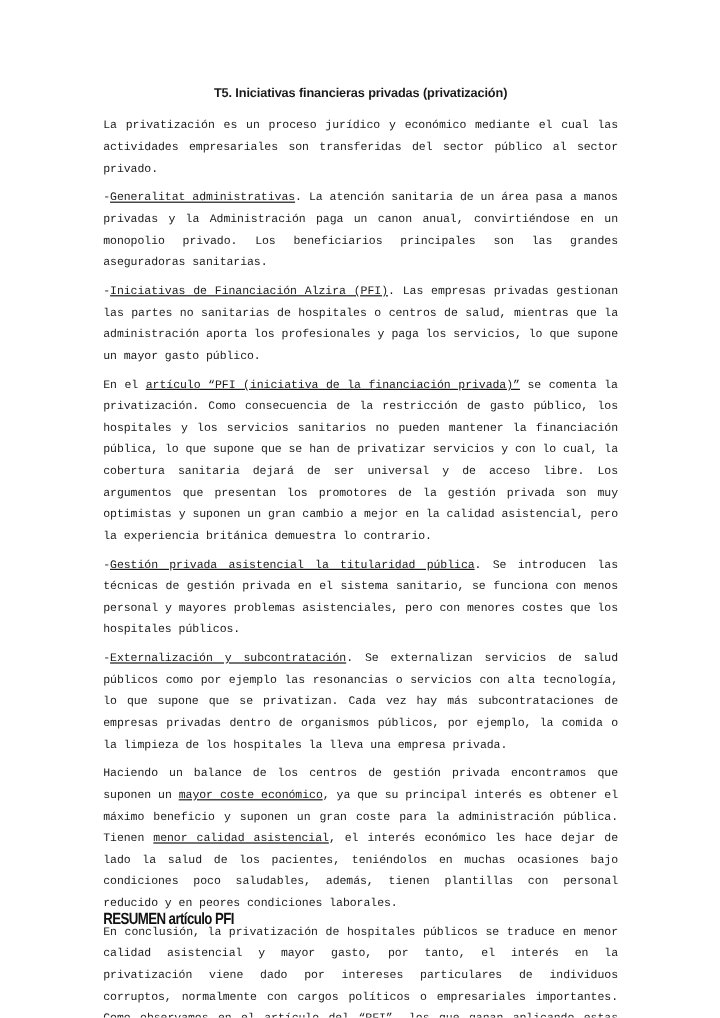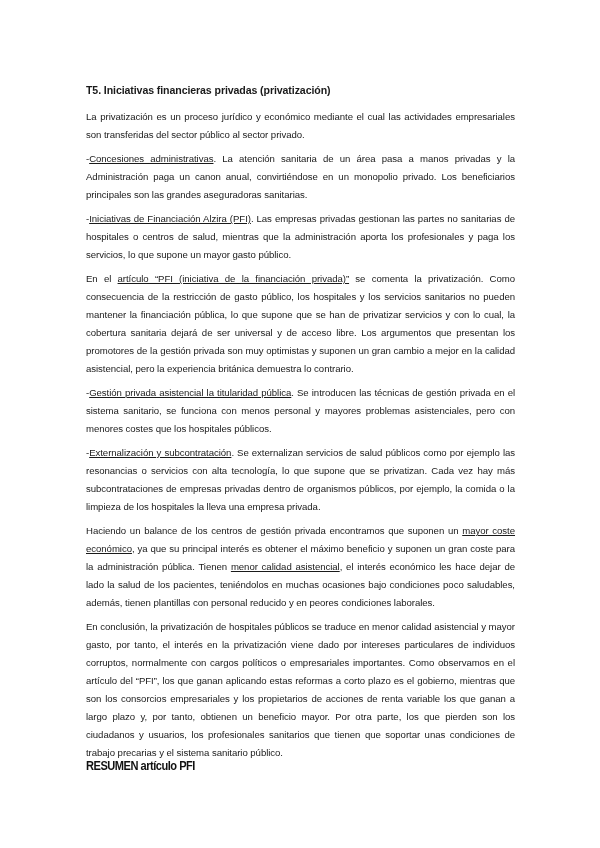--- a/index.html
+++ b/index.html
@@ -15,31 +15,33 @@
       font-family: "Liberation Sans", sans-serif;
       color: #1a1a1a;
     }
     .page {
       position: absolute;
       left: 86px;
       top: 68px;
       width: 429px;
     }
     .title {
+      text-align: center;
       font-weight: bold;
       font-size: 10.6px;
-      margin: 16px 0 12px 0;
+      margin: 4px 0 12px 0;
       letter-spacing: -0.1px;
     }
     .para {
       font-size: 9.6px;
       line-height: 18px;
       text-align: justify;
       margin: 0 0 6px 0;
       letter-spacing: -0.05px;
+      font-family: Liberation Mono, monospace;
     }
     .u {
       text-decoration: underline;
     }
     .section-heading {
       position: absolute;
       left: 86px;
       top: 758px;
       font-family: "Liberation Sans", sans-serif;
       font-weight: bold;
@@ -51,21 +53,21 @@
       margin: 0;
     }
   </style>
 </head>
 <body>
 
 <div class="page">
   <h1 class="title">T5. Iniciativas financieras privadas (privatización)</h1>
   <div id="paragraphs">
       <p class="para"><span>La privatización es un proceso jurídico y económico mediante el cual las actividades empresariales son transferidas del sector público al sector privado.</span></p>
-      <p class="para"><span>-</span><span class="u">Concesiones administrativas</span><span>. La atención sanitaria de un área pasa a manos privadas y la Administración paga un canon anual, convirtiéndose en un monopolio privado. Los beneficiarios principales son las grandes aseguradoras sanitarias.</span></p>
+      <p class="para"><span>-</span><span class="u">Generalitat administrativas</span><span>. La atención sanitaria de un área pasa a manos privadas y la Administración paga un canon anual, convirtiéndose en un monopolio privado. Los beneficiarios principales son las grandes aseguradoras sanitarias.</span></p>
       <p class="para"><span>-</span><span class="u">Iniciativas de Financiación Alzira (PFI)</span><span>. Las empresas privadas gestionan las partes no sanitarias de hospitales o centros de salud, mientras que la administración aporta los profesionales y paga los servicios, lo que supone un mayor gasto público.</span></p>
       <p class="para"><span>En el </span><span class="u">artículo “PFI (iniciativa de la financiación privada)”</span><span> se comenta la privatización. Como consecuencia de la restricción de gasto público, los hospitales y los servicios sanitarios no pueden mantener la financiación pública, lo que supone que se han de privatizar servicios y con lo cual, la cobertura sanitaria dejará de ser universal y de acceso libre. Los argumentos que presentan los promotores de la gestión privada son muy optimistas y suponen un gran cambio a mejor en la calidad asistencial, pero la experiencia británica demuestra lo contrario.</span></p>
       <p class="para"><span>-</span><span class="u">Gestión privada asistencial la titularidad pública</span><span>. Se introducen las técnicas de gestión privada en el sistema sanitario, se funciona con menos personal y mayores problemas asistenciales, pero con menores costes que los hospitales públicos.</span></p>
       <p class="para"><span>-</span><span class="u">Externalización y subcontratación</span><span>. Se externalizan servicios de salud públicos como por ejemplo las resonancias o servicios con alta tecnología, lo que supone que se privatizan. Cada vez hay más subcontrataciones de empresas privadas dentro de organismos públicos, por ejemplo, la comida o la limpieza de los hospitales la lleva una empresa privada.</span></p>
       <p class="para"><span>Haciendo un balance de los centros de gestión privada encontramos que suponen un </span><span class="u">mayor coste económico</span><span>, ya que su principal interés es obtener el máximo beneficio y suponen un gran coste para la administración pública. Tienen </span><span class="u">menor calidad asistencial</span><span>, el interés económico les hace dejar de lado la salud de los pacientes, teniéndolos en muchas ocasiones bajo condiciones poco saludables, además, tienen plantillas con personal reducido y en peores condiciones laborales.</span></p>
       <p class="para"><span>En conclusión, la privatización de hospitales públicos se traduce en menor calidad asistencial y mayor gasto, por tanto, el interés en la privatización viene dado por intereses particulares de individuos corruptos, normalmente con cargos políticos o empresariales importantes. Como observamos en el artículo del “PFI”, los que ganan aplicando estas reformas a corto plazo es el gobierno, mientras que son los consorcios empresariales y los propietarios de acciones de renta variable los que ganan a largo plazo y, por tanto, obtienen un beneficio mayor. Por otra parte, los que pierden son los ciudadanos y usuarios, los profesionales sanitarios que tienen que soportar unas condiciones de trabajo precarias y el sistema sanitario público.</span></p>
     </div>
 </div>
 
 <h2 class="section-heading">RESUMEN artículo PFI</h2>

